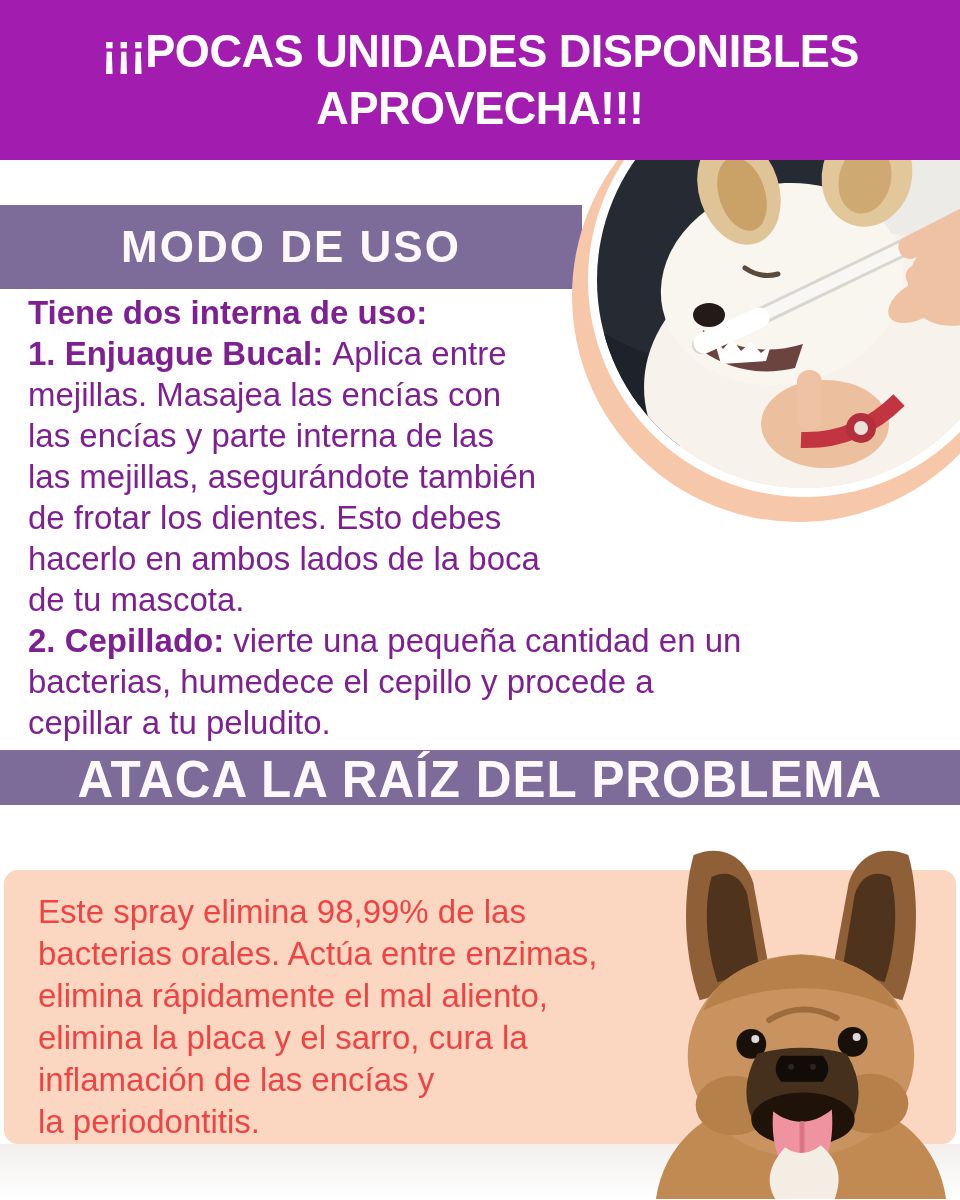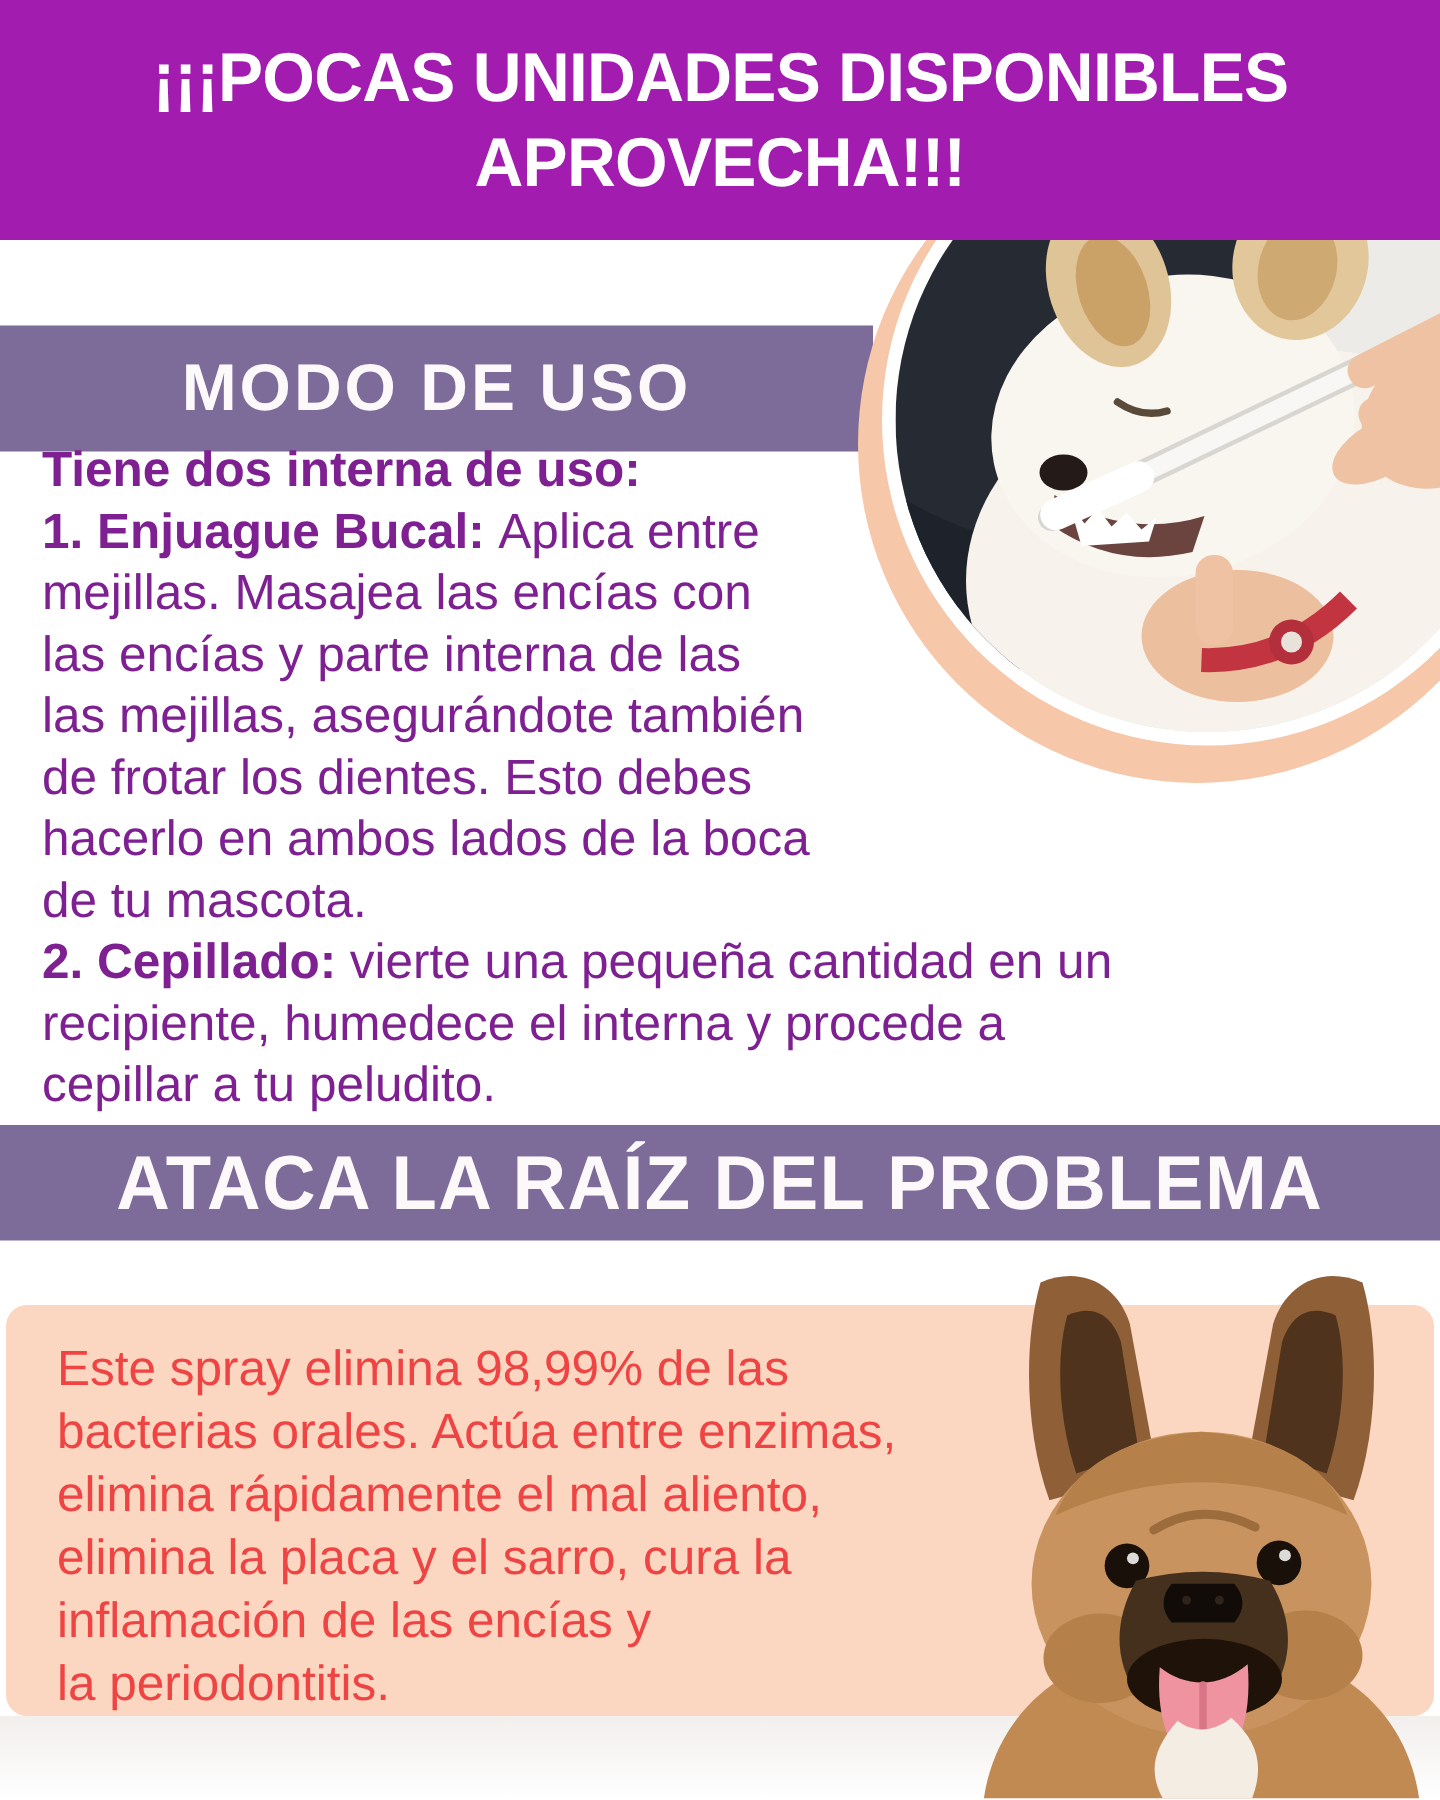--- a/index.html
+++ b/index.html
@@ -22,39 +22,39 @@
   
   .circle{position:absolute;border-radius:50%;}
   .circle-peach{left:572px;top:70px;width:452px;height:452px;background:#f6c7a8;z-index:2;}
   .circle-white{left:588px;top:63px;width:434px;height:434px;background:#ffffff;z-index:3;}
   .circle-photo{left:597px;top:72px;width:416px;height:416px;overflow:hidden;z-index:4;background:#ecebe8;}
   .circle-photo svg{display:block;}
 
   
   .modo-banner{
     position:absolute;left:0;top:205px;width:582px;height:84px;background:#7d6b9a;
-    display:flex;align-items:center;justify-content:center;z-index:1;margin-top:12px;
+    display:flex;align-items:center;justify-content:center;z-index:1;
   }
   .modo-banner span{
     color:#fdf9fb;font-weight:700;font-size:44px;letter-spacing:2px;white-space:nowrap;
   }
 
   
   .usage-text{
     position:absolute;left:28px;top:292px;width:910px;z-index:5;
     color:#7e2092;font-size:33px;line-height:41px;font-weight:400;
   }
   .u-line{white-space:nowrap;}
   .b{font-weight:700;}
   .u-line .b + span{margin-left:9px;}
 
   
   .ataca-banner{
-    position:absolute;left:0;top:750px;width:960px;height:77px;background:#7d6b9a;
-    display:flex;align-items:center;justify-content:center;z-index:1;
+    position:absolute;left:0;top:750px;width:960px;height:55px;background:#7d6b9a;
+    display:flex;justify-content:center;z-index:1;
   }
   .ataca-banner span{
     color:#fdf9fb;font-weight:700;font-size:51px;letter-spacing:1px;
     transform:scaleX(.97);white-space:nowrap;
   }
 
   
   .benefit-panel{
     position:absolute;left:4px;top:870px;width:952px;height:274px;
     background:#fbd6c1;border-radius:14px;z-index:1;
@@ -137,21 +137,21 @@
     </div>
     <div class="u-line">mejillas. Masajea las encías con</div>
     <div class="u-line">las encías y parte interna de las</div>
     <div class="u-line">las mejillas, asegurándote también</div>
     <div class="u-line">de frotar los dientes. Esto debes</div>
     <div class="u-line">hacerlo en ambos lados de la boca</div>
     <div class="u-line">de tu mascota.</div>
     <div class="u-line">
       <span class="b">2. Cepillado:</span><span>vierte una pequeña cantidad en un</span>
     </div>
-    <div class="u-line">recipiente, humedece el interna y procede a</div>
+    <div class="u-line">bacterias, humedece el cepillo y procede a</div>
     <div class="u-line">cepillar a tu peludito.</div>
   </div>
 
   <div class="ataca-banner">
     <span>ATACA LA RAÍZ DEL PROBLEMA</span>
   </div>
 
   <div class="floor"></div>
   <div class="benefit-panel"></div>
   <div class="benefit-text">

